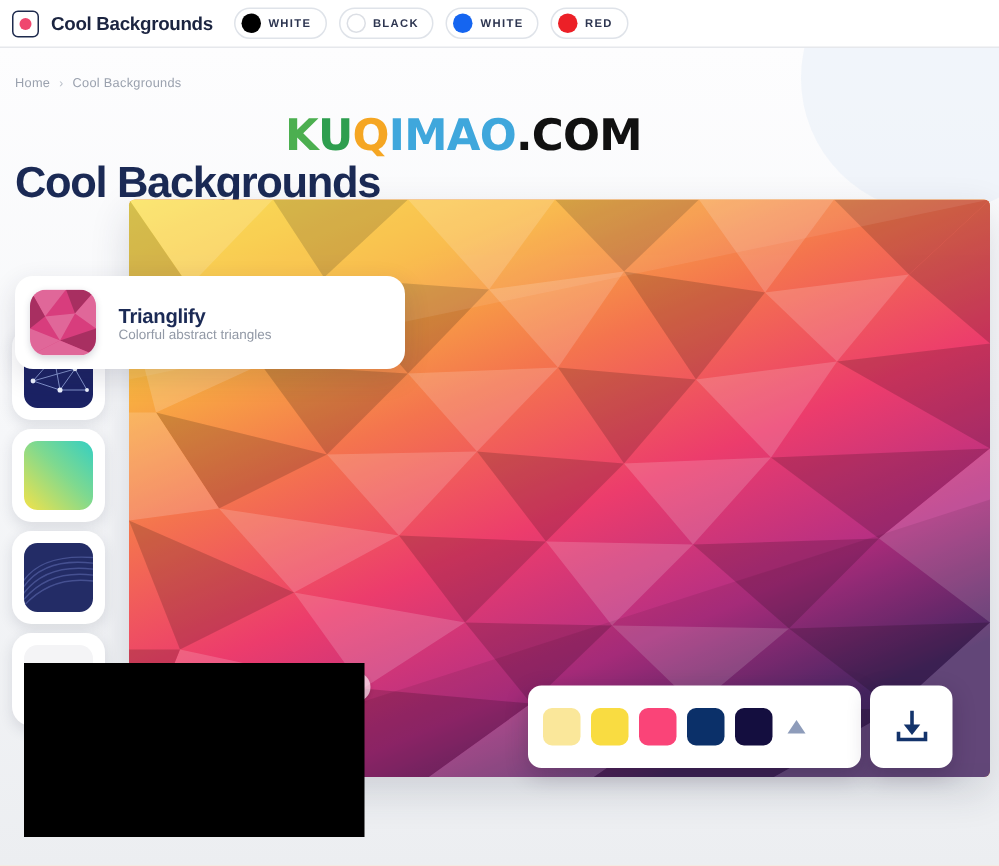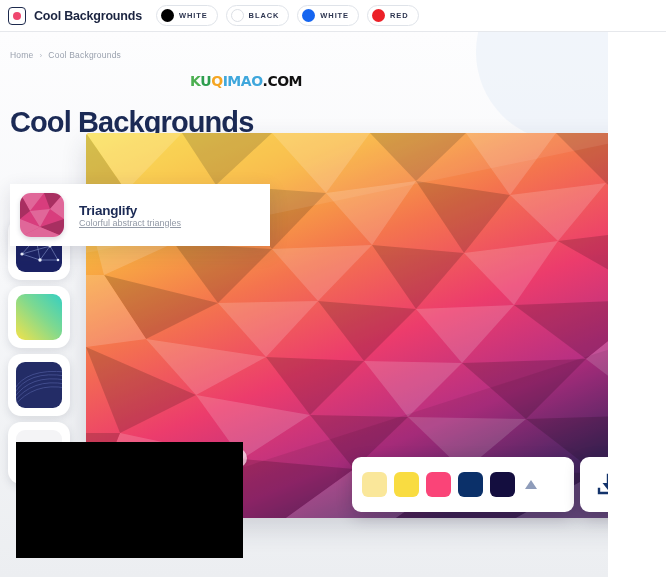--- a/index.html
+++ b/index.html
@@ -56,21 +56,21 @@
   .pill .lbl {
     font-size: 7.5px; font-weight: bold;
     letter-spacing: 0.9px;
     color: #2d3550;
     white-space: nowrap;
   }
 
   
   .page {
     position: absolute; left: 0; top: 32px;
-    width: 608px; height: 545px;
+    width: 666px; height: 545px;
     background: linear-gradient(180deg, #fdfdfe 0%, #f7f8fa 42%, #eceef1 100%);
     overflow: hidden;
   }
   .bg-circle {
     position: absolute;
     right: -48px; top: -70px;
     width: 180px; height: 180px;
     border-radius: 50%;
     background: #e8eef7;
     opacity: .55;
@@ -81,21 +81,21 @@
     display: flex; align-items: center; gap: 6px;
     font-size: 8.5px; color: #9aa1ae;
     letter-spacing: .2px;
   }
   .breadcrumb .sep { font-size: 8px; color: #b6bcc6; }
   .breadcrumb .crumb-link { color: #9aa1ae; }
 
   .logo {
     position: absolute; left: 190px; top: 41px;
     font-family: "DejaVu Sans", sans-serif;
-    font-size: 14px; font-weight: bold;
+    font-size: 29px; font-weight: bold;
     letter-spacing: -0.5px;
     white-space: nowrap;
   }
   .logo span { display: inline-block; }
 
   .page-title {
     position: absolute; left: 10px; top: 74px;
     font-size: 29px; font-weight: bold;
     color: #1b2a55;
     letter-spacing: -0.9px;
@@ -141,41 +141,40 @@
     border-radius: 9px;
     overflow: hidden;
   }
   .thumb-inner svg { display: block; width: 100%; height: 100%; }
 
   
   .info-card {
     position: absolute; left: 10px; top: 152px;
     width: 260px; height: 62px;
     background: #fff;
-    border-radius: 0;
+    border-radius: 12px;
     box-shadow: 0 6px 18px rgba(40,45,70,.14);
     display: flex; align-items: center;
     padding-left: 10px;
     z-index: 45;
   }
   .info-card .ic-thumb {
     width: 44px; height: 44px;
     border-radius: 11px; overflow: hidden;
     flex: 0 0 auto;
     box-shadow: 0 2px 5px rgba(40,45,70,.18);
   }
   .info-card .ic-thumb svg { display: block; width: 100%; height: 100%; }
   .info-card .ic-text { margin-left: 15px; }
   .info-card .ic-title {
     font-size: 13.5px; font-weight: bold; color: #1b2a55;
     letter-spacing: -0.2px;
   }
   .info-card .ic-sub {
     font-size: 9px; color: #9299a6;
-    text-decoration: underline;
   }
 
   
   .palette-bar {
     position: absolute; left: 352px; top: 425px;
     height: 55px; width: 222px;
     background: #fff;
     border-radius: 9px;
     box-shadow: 0 5px 15px rgba(30,20,50,.25);
     display: flex; align-items: center;

